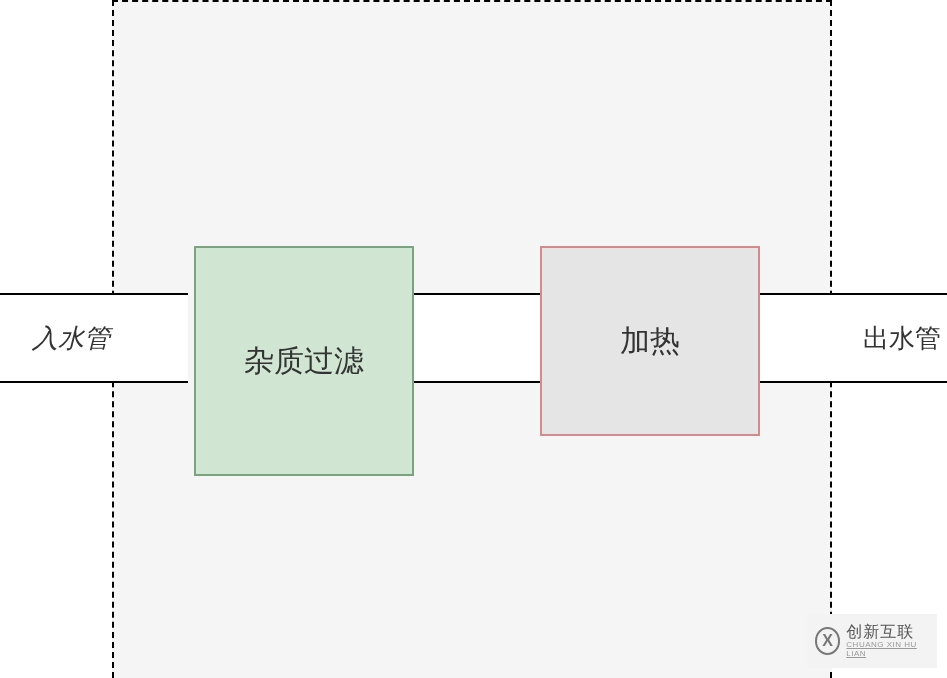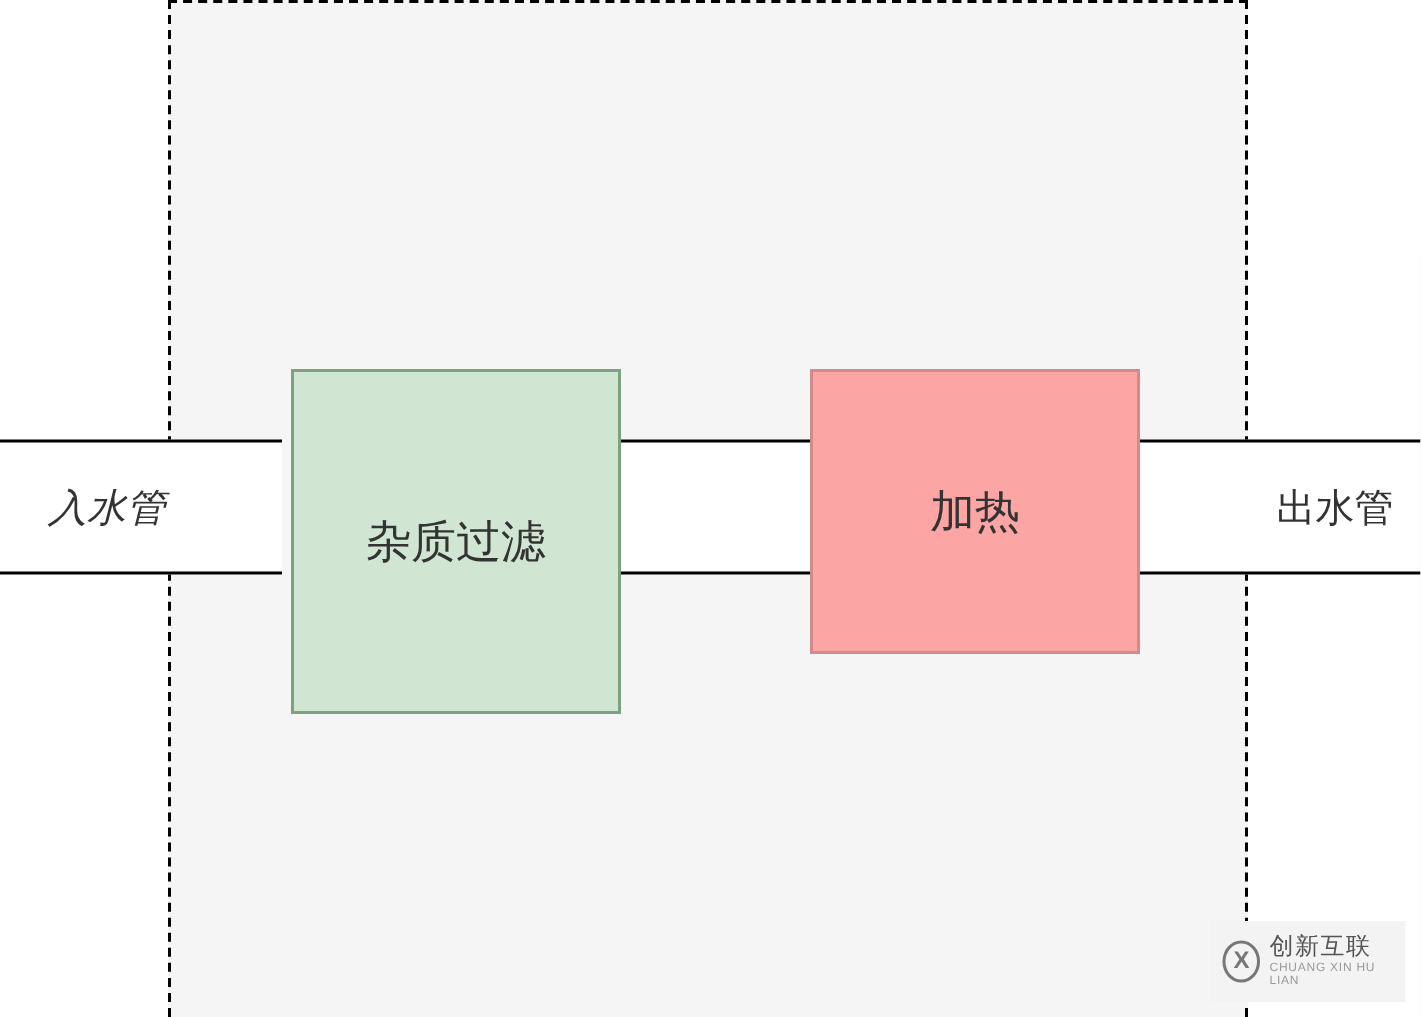--- a/index.html
+++ b/index.html
@@ -54,21 +54,21 @@
   .pipe-mid {
     left: 414px;
     top: 293px;
     width: 126px;
   }
   .pipe-outlet {
     left: 760px;
     top: 293px;
     width: 187px;
     justify-content: flex-end;
-    padding-right: 18px;
+    padding-right: 6px;
   }
   .box {
     position: absolute;
     border: 2px solid;
     display: flex;
     align-items: center;
     justify-content: center;
     font-size: 30px;
     color: #333;
   }
@@ -78,21 +78,21 @@
     width: 220px;
     height: 230px;
     background: #d0e6d3;
     border-color: #7ba37f;
   }
   .box-heat {
     left: 540px;
     top: 246px;
     width: 220px;
     height: 190px;
-    background: #fca5a5;
+    background: #e5e5e5;
     border-color: #d38a8c;
   }
   .watermark {
     position: absolute;
     right: 10px;
     bottom: 10px;
     width: 130px;
     height: 54px;
     background: #f3f3f3;
     display: flex;
@@ -121,20 +121,21 @@
   .watermark .wm-main {
     font-size: 16px;
     font-weight: normal;
     color: #555;
     letter-spacing: 1px;
   }
   .watermark .wm-sub {
     font-size: 8px;
     color: #999;
     letter-spacing: 0.5px;
+    text-decoration: underline;
   }
 </style>
 </head>
 <body>
 
 <div class="container-box"></div>
 <div class="container-top-border"></div>
 
 <div class="pipe pipe-inlet">
   <span>入水管</span>

